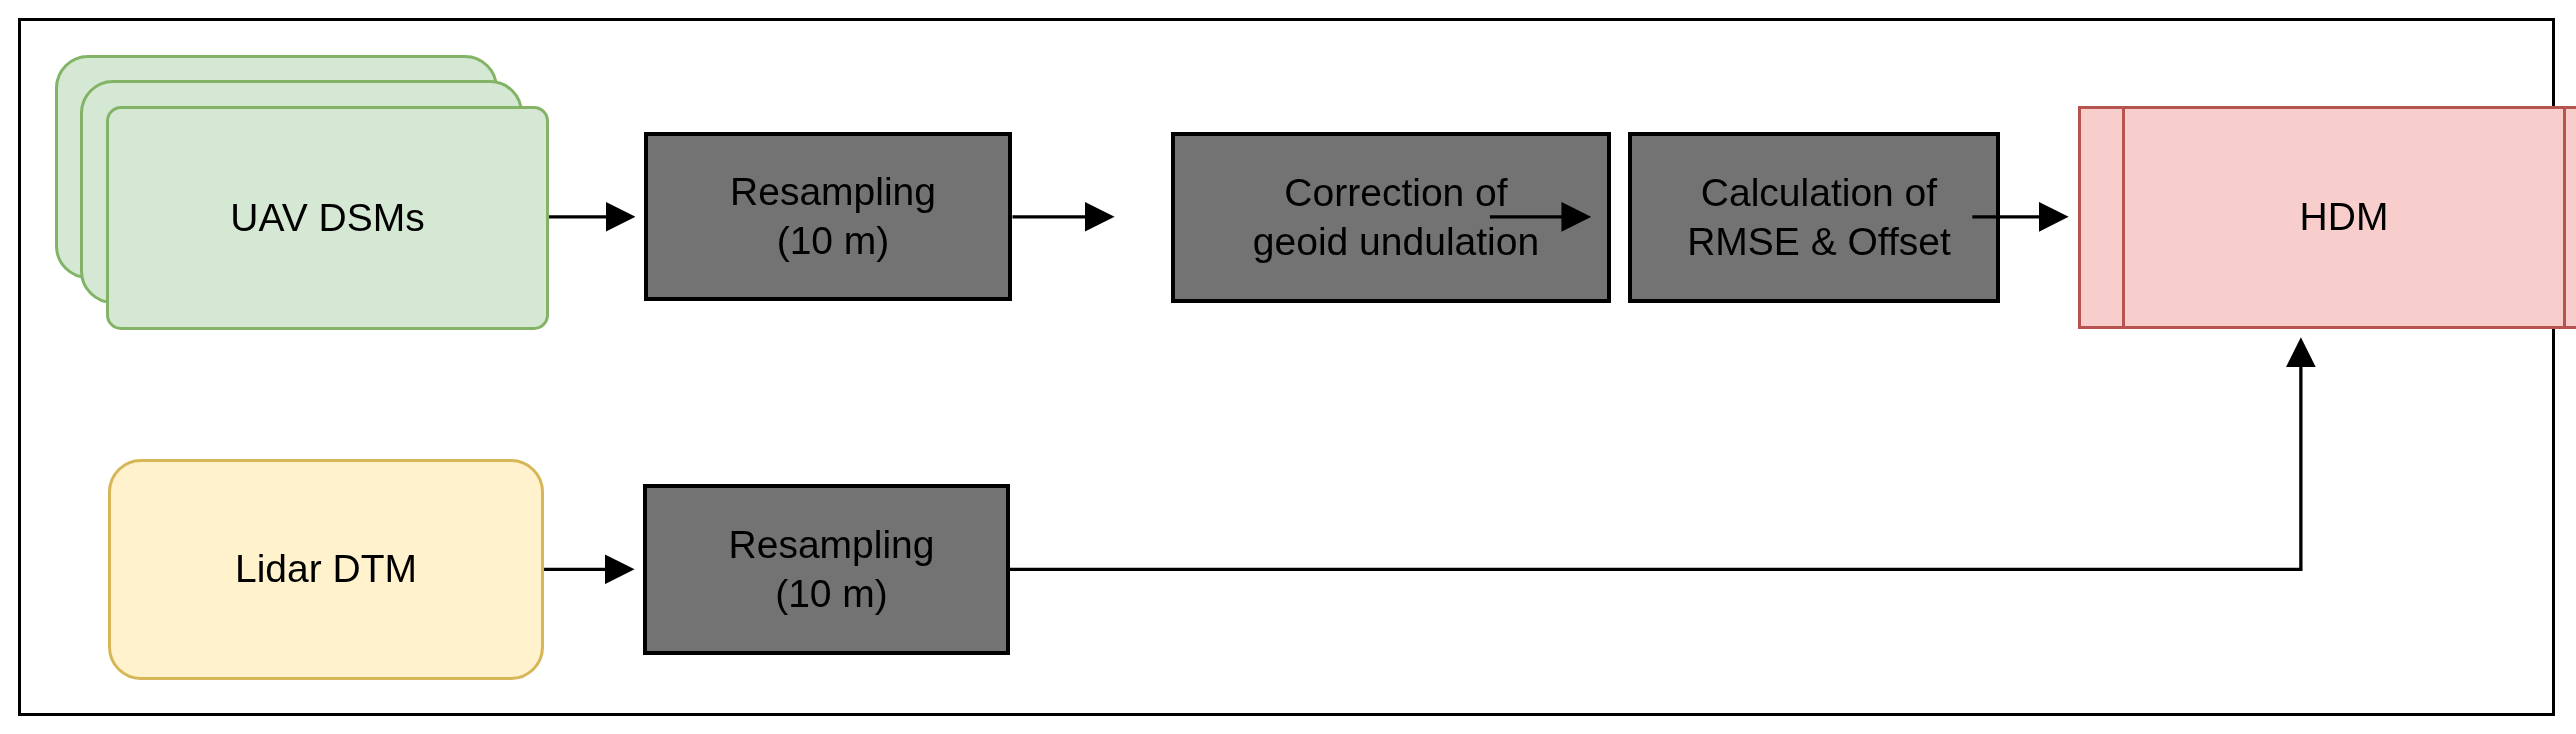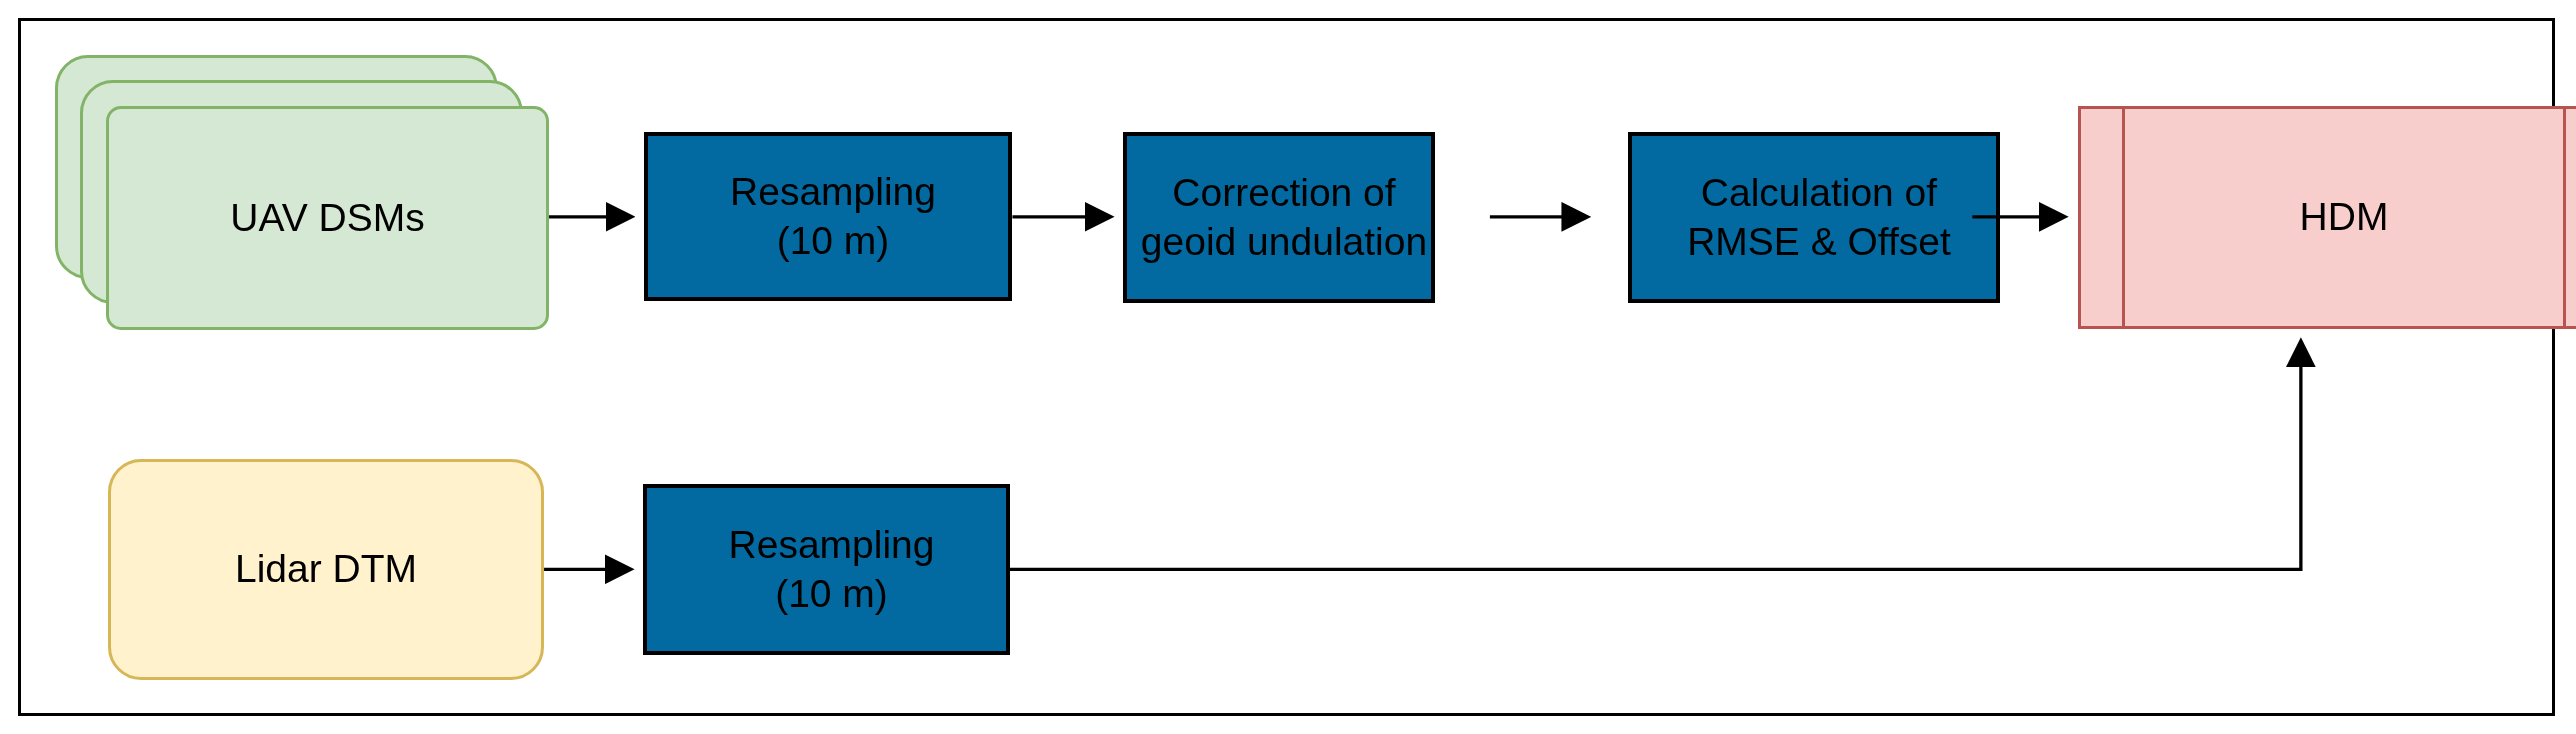--- a/index.html
+++ b/index.html
@@ -25,21 +25,21 @@
     justify-content: center;
     text-align: center;
     font-size: 39px;
     line-height: 1.25;
     color: #000000;
     white-space: pre-line;
     box-sizing: border-box;
     z-index: 2;
   }
   .proc {
-    background: #0369a1;
+    background: #737373;
     border: 4.1px solid #000000;
     padding-left: 10px;
   }
   .green-card {
     position: absolute;
     width: 443px; height: 224px;
     background: #d5e8d4;
     border: 3.3px solid #82b366;
     border-radius: 33px;
     box-sizing: border-box;
@@ -94,21 +94,21 @@
   <div class="green-card" style="left:80px; top:80px;"></div>
   <div class="green-card node" style="left:106px; top:106px;border-radius:15px;">
     <span>UAV DSMs</span>
   </div>
 
   <div class="node proc" style="left:644px; top:132px; width:368px; height:169px;">
     <span>Resampling
 (10 m)</span>
   </div>
 
-  <div class="node proc" style="left:1123px; top:132px; width:312px; height:171px;">
+  <div class="node proc" style="left:1171px; top:132px; width:440px; height:171px;">
     <span>Correction of
 geoid undulation</span>
   </div>
 
   <div class="node proc" style="left:1600px; top:132px; width:372px; height:171px;margin-left:28px;">
     <span>Calculation of
 RMSE &amp; Offset</span>
   </div>
 
   <div class="node red-card" style="left:2078px; top:106px; width:532px; height:223px;">

